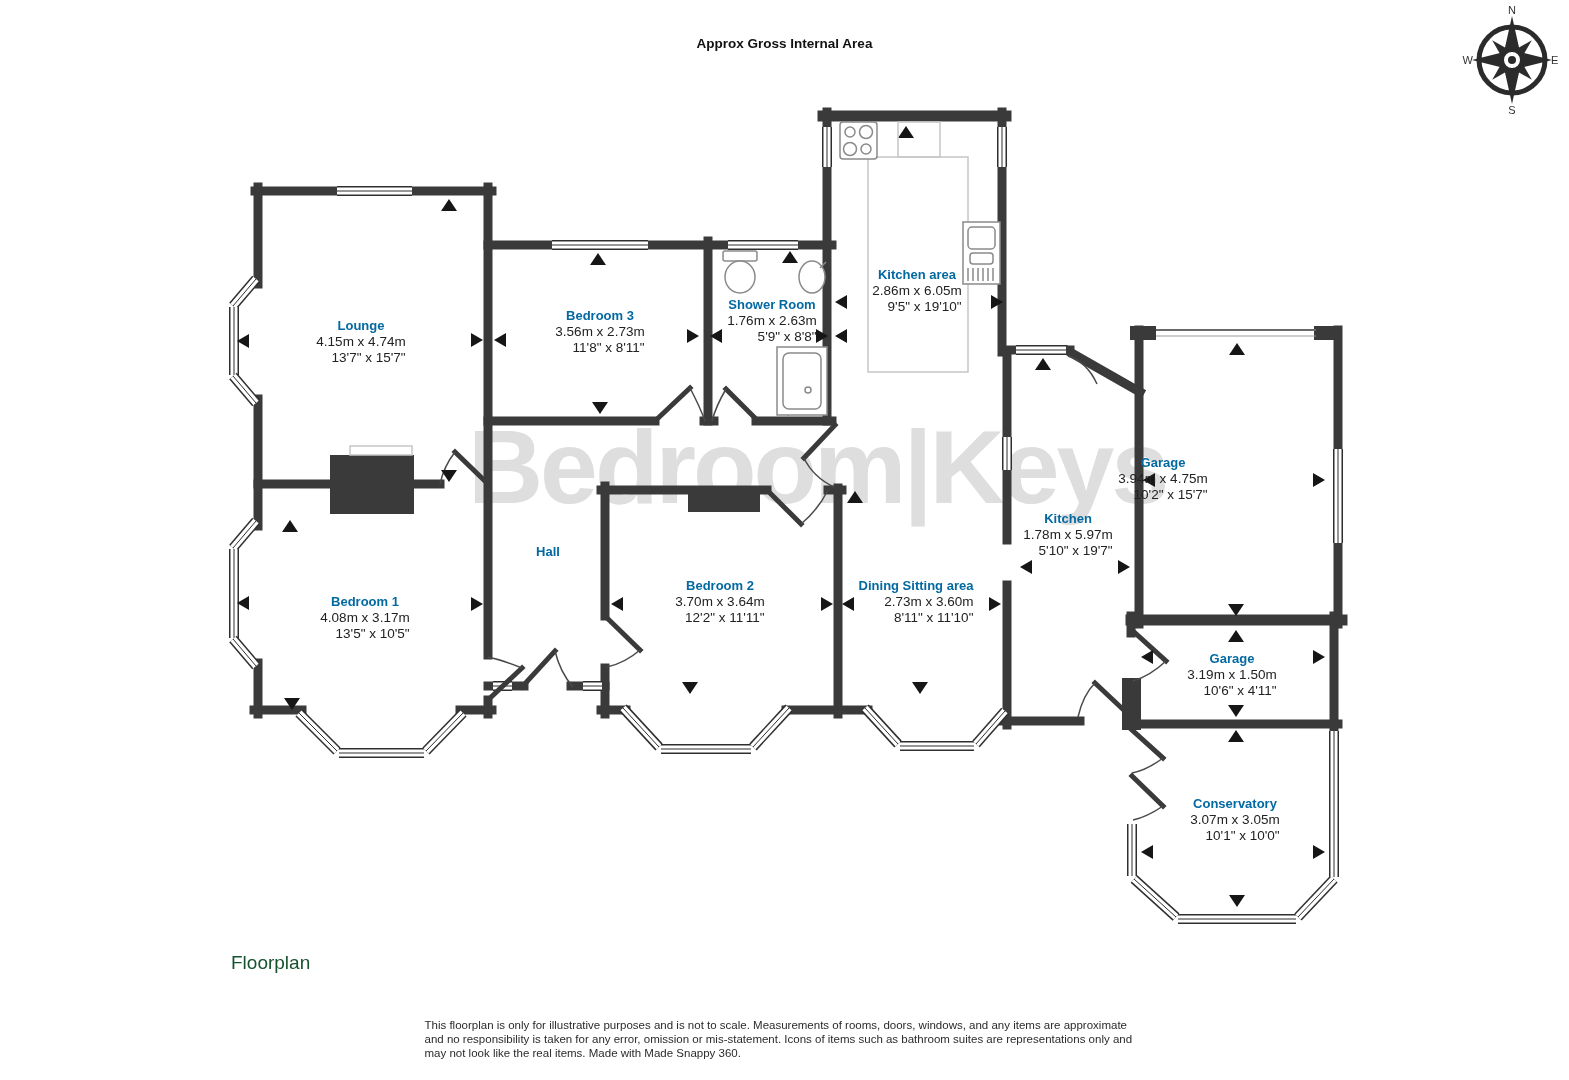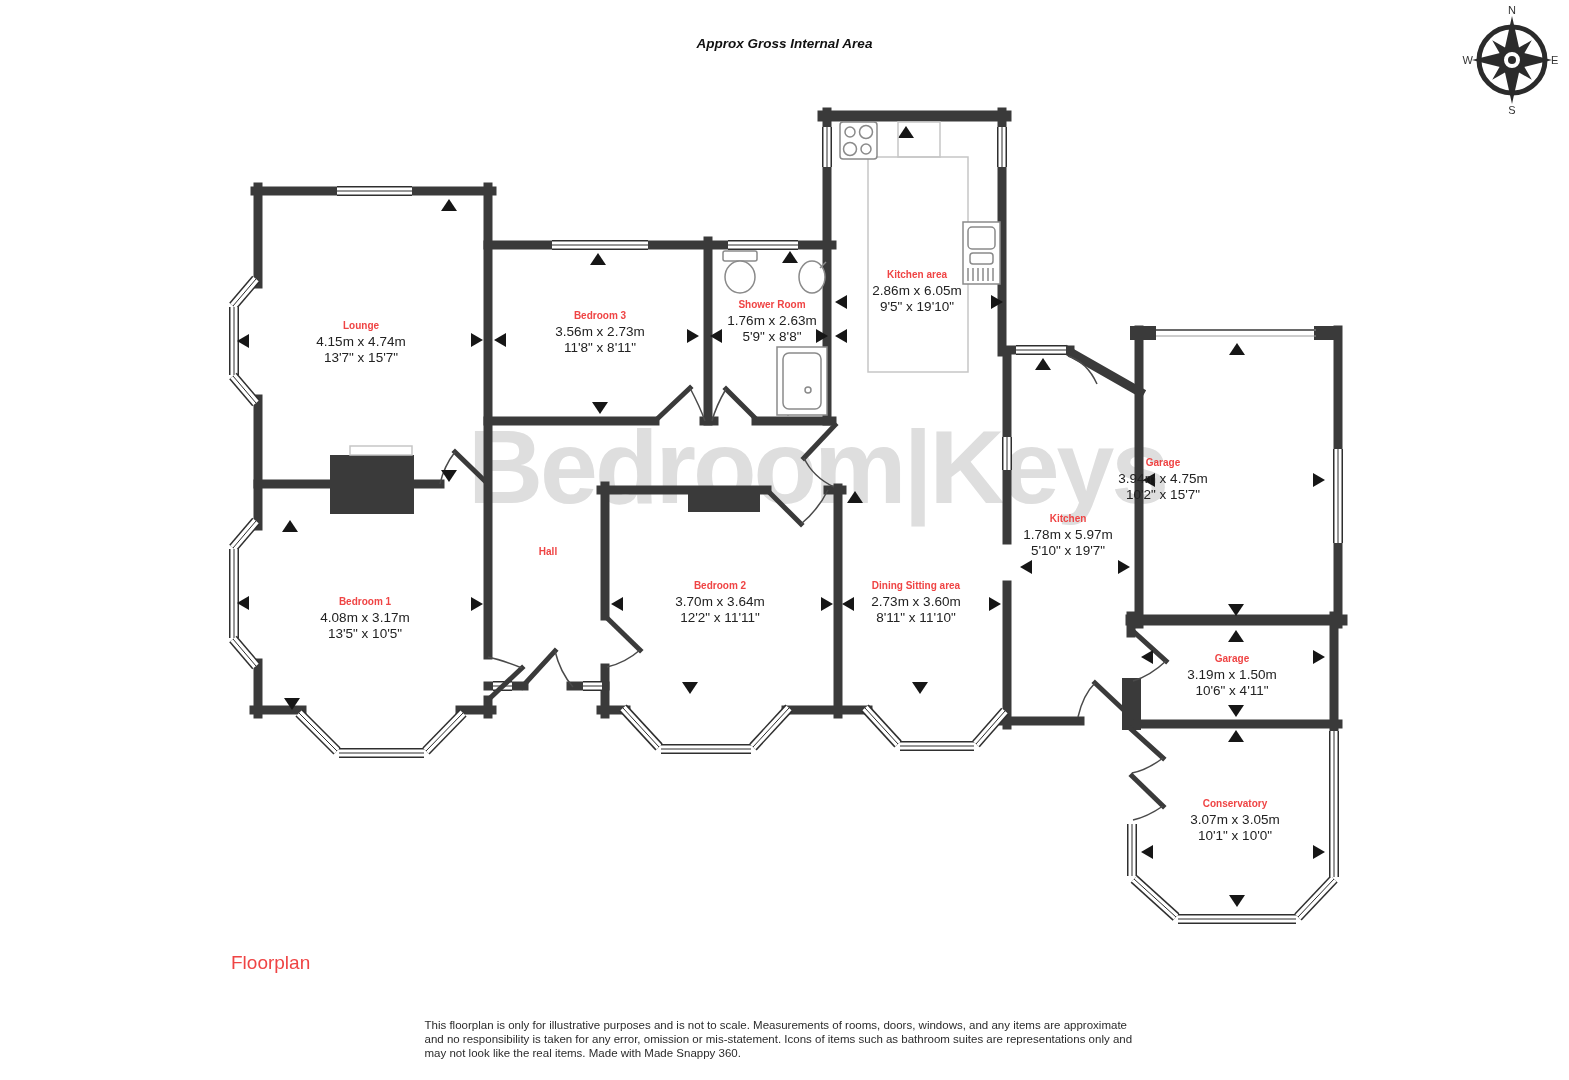--- a/index.html
+++ b/index.html
@@ -1,27 +1,27 @@
 <!DOCTYPE html>
 <html><head>
 <meta charset="utf-8">
 <style>
   html,body{margin:0;padding:0;background:#fff;}
   #canvas{position:relative;width:1569px;height:1080px;background:#fff;overflow:hidden;
           font-family:"Liberation Sans","DejaVu Sans",sans-serif;color:#1f1f1f;}
   .hdr{position:absolute;top:36px;left:0;width:100%;text-align:center;z-index:3;}
-  .hdr div{font-weight:bold;font-size:13.5px;line-height:15px;color:#111;font-style:italic;}
+  .hdr div{font-weight:bold;font-size:13.5px;line-height:15px;color:#111;}
   .watermark{position:absolute;left:468px;top:408px;z-index:1;font-weight:bold;
              font-size:104px;letter-spacing:-3px;color:#dedede;white-space:nowrap;}
   svg.plan{position:absolute;left:0;top:0;z-index:2;}
   .rlabel{position:absolute;transform:translate(-50%,-50%);text-align:center;
           white-space:nowrap;z-index:3;}
-  .rname{font-weight:bold;font-size:10px;line-height:16px;color:#ef4444;}
-  .rdim{font-size:13.5px;line-height:16px;color:#222;}
-  .floorplan-caption{position:absolute;left:231px;top:952px;font-size:19px;color:#ef4444;z-index:3;}
+  .rname{font-weight:bold;font-size:13px;line-height:16px;color:#0369a1;}
+  .rdim{font-size:13.5px;line-height:16px;color:#222;text-align:right;}
+  .floorplan-caption{position:absolute;left:231px;top:952px;font-size:19px;color:#14532d;z-index:3;}
   .disclaimer{position:absolute;left:0;right:0;top:1018px;margin:0 auto;width:720px;
               font-size:11.5px;line-height:14px;color:#2b2b2b;z-index:3;}
   
   .wall{stroke:#3a3a3a;stroke-width:9;stroke-linecap:square;fill:none;}
   .wallT{stroke:#3a3a3a;stroke-width:11;stroke-linecap:square;fill:none;}
   .thin{stroke:#6a6a6a;stroke-width:2;fill:none;}
   .thin2{stroke:#9a9a9a;stroke-width:1;fill:none;}
   .winO{stroke:#2f2f2f;stroke-width:10;stroke-linecap:butt;fill:none;}
   .winI{stroke:#ffffff;stroke-width:7;stroke-linecap:butt;fill:none;}
   .winC{stroke:#2f2f2f;stroke-width:1;stroke-linecap:butt;fill:none;}

